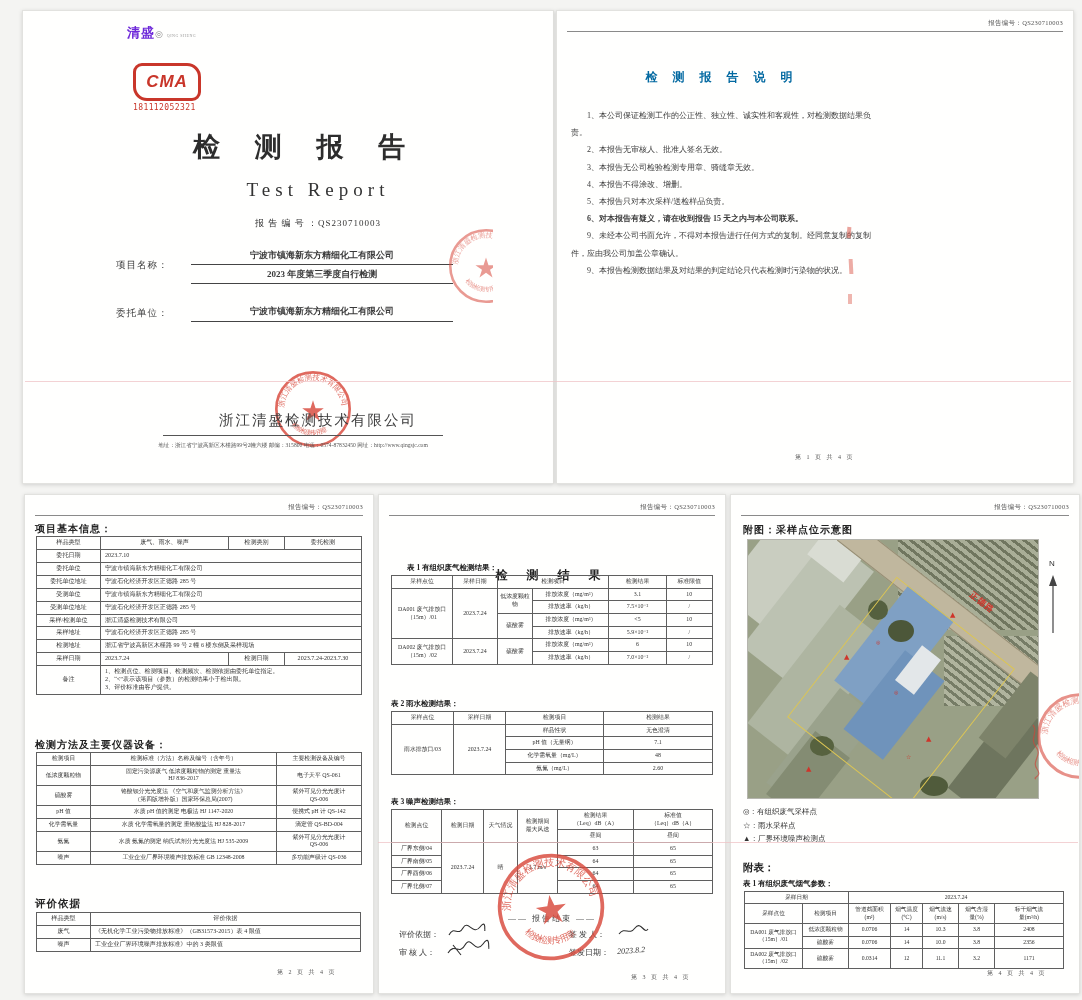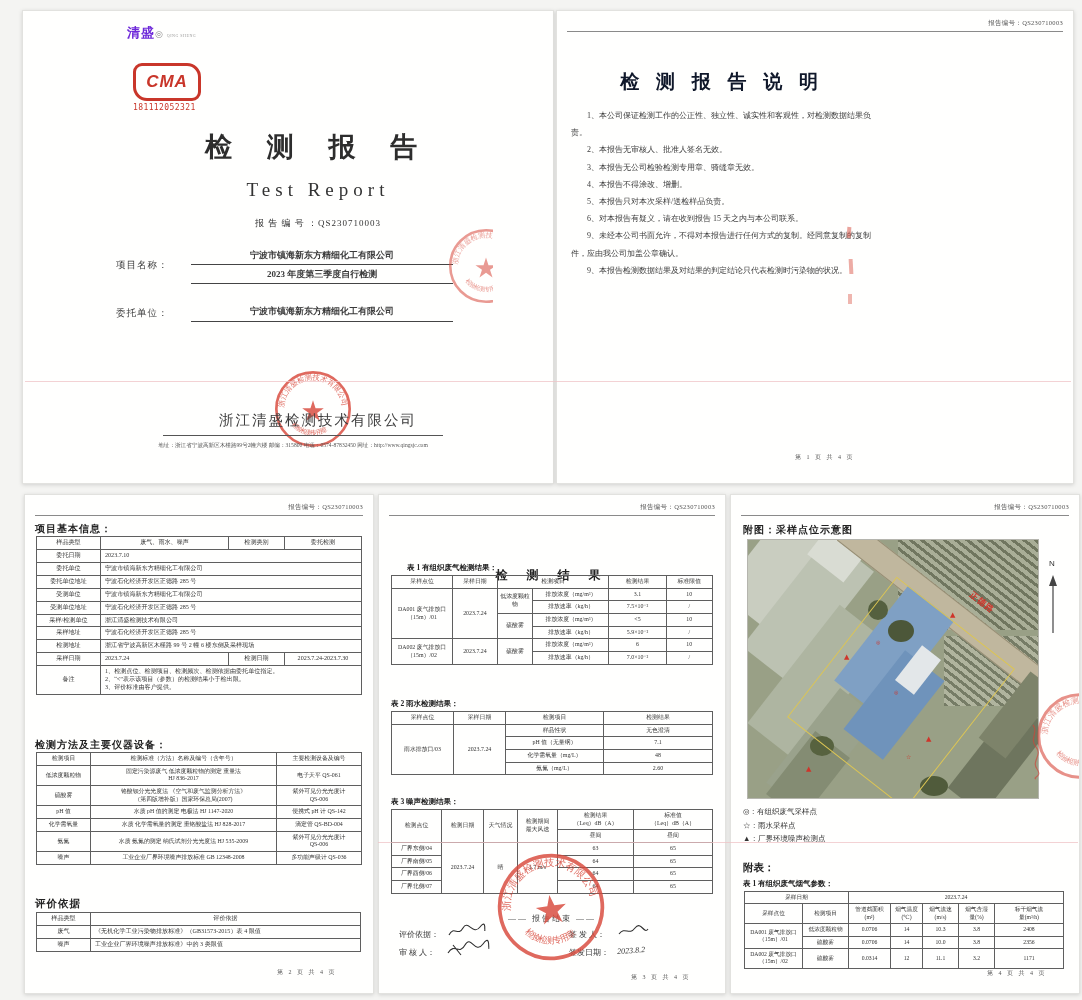--- a/index.html
+++ b/index.html
@@ -27,21 +27,21 @@
   <div class="abs" style="left:104px;top:12px;">
     <span style="font-size:13px;font-weight:bold;color:#6d28d9;letter-spacing:1px;font-family:'Liberation Sans',sans-serif;">清盛</span><span style="color:#8f8f8f;font-size:9px;">◎</span>
     <span style="font-size:4px;color:#9a9a9a;letter-spacing:.5px;">QING SHENG</span>
   </div>
   <div class="abs" style="left:110px;top:52px;width:70px;">
     <div style="width:62px;height:32px;border:3px solid #c9362a;border-radius:9px 14px 9px 14px;display:flex;align-items:center;justify-content:center;">
       <span style="color:#c9362a;font-weight:bold;font-style:italic;font-size:17px;letter-spacing:1px;font-family:'Liberation Sans',sans-serif;">CMA</span>
     </div>
     <div style="color:#c9362a;font-size:8px;letter-spacing:.4px;margin-top:2px;font-family:'DejaVu Sans Mono',monospace;">181112052321</div>
   </div>
-  <div class="abs ctr" style="left:70px;top:118px;width:450px;font-size:27px;font-weight:bold;letter-spacing:14px;color:#2d2d2d;">检  测  报  告</div>
+  <div class="abs ctr" style="left:58px;top:118px;width:450px;font-size:27px;font-weight:bold;letter-spacing:14px;color:#2d2d2d;">检  测  报  告</div>
   <div class="abs ctr" style="left:70px;top:168px;width:450px;font-size:19px;letter-spacing:5px;color:#333;">Test Report</div>
   <div class="abs ctr" style="left:70px;top:206px;width:450px;font-size:9px;letter-spacing:1px;color:#333;">报 告 编 号 ：QS230710003</div>
   <div class="abs" style="left:93px;top:248px;font-size:9.5px;letter-spacing:1px;">项目名称：</div>
   <div class="abs ctr" style="left:168px;top:238px;width:262px;">
     <div style="font-size:9px;font-weight:bold;border-bottom:1px solid #444;padding-bottom:2px;">宁波市镇海新东方精细化工有限公司</div>
     <div style="font-size:9px;font-weight:bold;border-bottom:1px solid #444;padding:3px 0 2px 0;">2023 年度第三季度自行检测</div>
   </div>
   <div class="abs" style="left:93px;top:296px;font-size:9.5px;letter-spacing:1px;">委托单位：</div>
   <div class="abs ctr" style="left:168px;top:294px;width:262px;font-size:9px;font-weight:bold;border-bottom:1px solid #444;padding-bottom:3px;">宁波市镇海新东方精细化工有限公司</div>
 
@@ -64,28 +64,28 @@
     <path id="sa2" d="M26,80 a40,40 0 0 0 68,0" fill="none"></path>
     <text font-size="9.5" fill="#d8493c"><textPath href="#sa2" startOffset="4" textLength="60">检验检测专用章</textPath></text>
   </svg>
   <div class="abs ctr" style="left:70px;top:400px;width:450px;font-size:14.5px;letter-spacing:2px;color:#3d3d3d;">浙江清盛检测技术有限公司</div>
   <div class="abs" style="left:140px;right:110px;top:424px;height:1px;background:#555;"></div>
   <div class="abs ctr" style="left:40px;top:431px;width:460px;font-size:5.6px;color:#555;">地址：浙江省宁波高新区木槿路99号2幢六楼  邮编：315800  电话：0574-87832450  网址：http://www.qingsjc.com</div>
 </section>
 
 <section class="page" style="left:556px;top:10px;width:516px;height:472px;">
   <div class="hd">报告编号：QS230710003</div>
-  <div class="abs ctr" style="left:10px;top:58px;width:310px;font-size:19px;font-weight:bold;letter-spacing:6px;color:#0f172a;">检 测 报 告 说 明</div>
+  <div class="abs ctr" style="left:10px;top:58px;width:310px;font-size:12px;font-weight:bold;letter-spacing:6px;color:#0369a1;">检 测 报 告 说 明</div>
   <div class="abs" style="left:14px;top:96px;width:302px;font-size:8px;line-height:2.15;color:#3b3b3b;">
     <p style="margin:0;text-indent:2em;">1、本公司保证检测工作的公正性、独立性、诚实性和客观性，对检测数据结果负责。</p>
     <p style="margin:0;text-indent:2em;">2、本报告无审核人、批准人签名无效。</p>
     <p style="margin:0;text-indent:2em;">3、本报告无公司检验检测专用章、骑缝章无效。</p>
     <p style="margin:0;text-indent:2em;">4、本报告不得涂改、增删。</p>
     <p style="margin:0;text-indent:2em;font-family:Liberation Serif, serif;">5、本报告只对本次采样/送检样品负责。</p>
-    <p style="margin:0;text-indent:2em;">6、对本报告有疑义，请在收到报告 15 天之内与本公司联系。</p>
+    <p style="margin:0;text-indent:2em;font-weight:bold;">6、对本报告有疑义，请在收到报告 15 天之内与本公司联系。</p>
     <p style="margin:0;text-indent:2em;">9、未经本公司书面允许，不得对本报告进行任何方式的复制。经同意复制的复制件，应由我公司加盖公章确认。</p>
     <p style="margin:0;text-indent:2em;">9、本报告检测数据结果及对结果的判定结论只代表检测时污染物的状况。</p>
   </div>
   <div class="abs" style="left:290px;top:216px;width:4px;height:11px;background:rgba(214,72,58,.5);transform:rotate(4deg);"></div>
   <div class="abs" style="left:292px;top:248px;width:4px;height:15px;background:rgba(214,72,58,.45);transform:rotate(-3deg);"></div>
   <div class="abs" style="left:291px;top:283px;width:4px;height:10px;background:rgba(214,72,58,.4);"></div>
   <div class="foot" style="left:238px;top:442px;">第 1 页 共 4 页</div>
 </section>
 
 <section class="page" style="left:24px;top:494px;width:348px;height:498px;">

